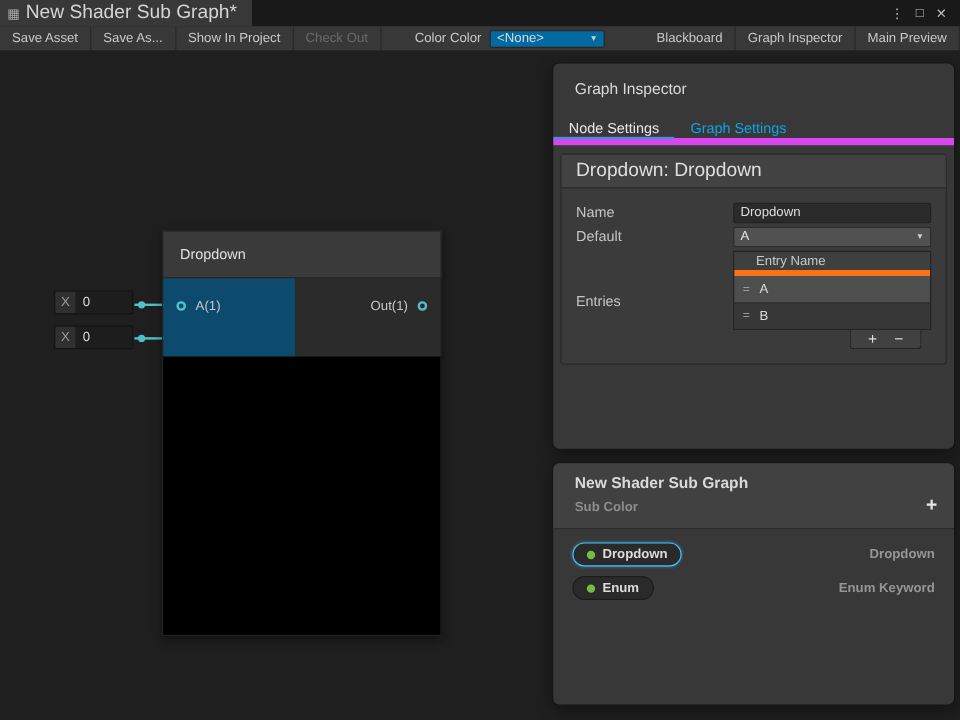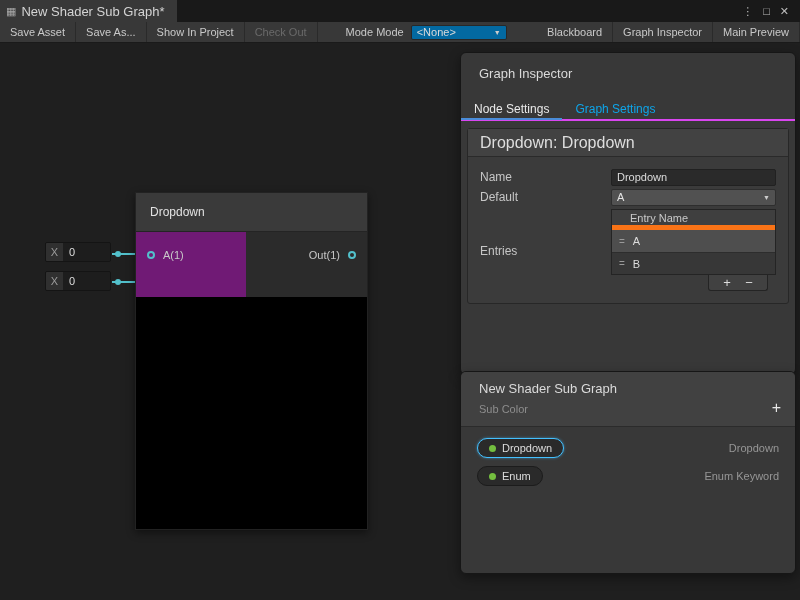--- a/index.html
+++ b/index.html
@@ -9,21 +9,21 @@
     font-size: 11px;
     color: #D2D2D2;
     background: #383838;
     position: relative;
   }
 
   
   .titlebar { height: 22px; background: #191919; display: flex; align-items: stretch; }
   .doc-tab { background: #383838; display: flex; align-items: center; gap: 5px; padding: 0 12px 0 6px; }
   .tab-icon { font-size: 11px; color: #A8A8A8; }
-  .tab-title { font-size: 13px; color: #D4D4D4; }
+  .tab-title { font-size: 16px; color: #D4D4D4; }
   .win-controls { margin-left: auto; display: flex; align-items: center; padding-right: 6px; color: #BDBDBD; }
   .win-controls span { padding: 0 5px; font-size: 11px; }
 
   
   .toolbar { height: 21px; background: #383838; border-bottom: 1px solid #1A1A1A; display: flex; align-items: stretch; }
   .tbtn { padding: 0 10px; display: flex; align-items: center; border-right: 1px solid #2A2A2A; color: #C9C9C9; }
   .tbtn.disabled { color: #6A6A6A; }
   .cm-group { display: flex; align-items: center; margin-left: 28px; gap: 7px; }
   .cm-label { color: #C9C9C9; }
   .cm-dropdown { background: #0369a1; border: 1px solid #282828; border-radius: 2px; height: 15px;
@@ -32,21 +32,21 @@
   .spacer { flex: 1; }
 
   
   .graph { position: absolute; left: 0; right: 0; top: 43px; bottom: 0; background: #1F1F1F; }
 
   
   .node { position: absolute; left: 135px; top: 149px; width: 233px; box-shadow: 0 3px 8px rgba(0,0,0,.45); }
   .node-title { height: 40px; background: #3A3A3A; border: 1px solid #222222; border-bottom: 1px solid #242424;
                 display: flex; align-items: center; padding: 0 14px; font-size: 12px; color: #E2E2E2; }
   .node-body { display: flex; height: 65px; border-left: 1px solid #222; border-right: 1px solid #222; }
-  .node-inputs { width: 110px; background: #701a75; padding-top: 9px; }
+  .node-inputs { width: 110px; background: #0c4a6e; padding-top: 9px; }
   .node-outputs { flex: 1; background: #2B2B2B; padding-top: 9px; }
   .port-row { height: 28px; display: flex; align-items: center; gap: 8px; padding-left: 11px; color: #C8C8C8; }
   .port-row.out { justify-content: flex-end; padding-left: 0; padding-right: 11px; }
   .port-ring { width: 8px; height: 8px; border-radius: 50%; border: 2px solid var(--port); flex: none; }
   .node-preview { height: 233px; background: #000000; border: 1px solid #222; border-top: none; }
 
   
   .port-widget { position: absolute; width: 66px; height: 20px; display: flex; align-items: stretch;
                  border: 1px solid #141414; border-radius: 2px; overflow: hidden; background: #1D1D1D; }
   .port-widget .axis { width: 17px; background: #303030; color: #9B9B9B; display: flex; align-items: center; justify-content: center; }
@@ -55,25 +55,25 @@
   .w2 { left: 45px; top: 228px; }
   .edge { position: absolute; left: 112px; width: 36px; height: 2px; background: var(--port); }
   .e1 { top: 210px; } .e2 { top: 238px; }
   .edge-dot { position: absolute; width: 6px; height: 6px; border-radius: 50%; background: var(--port); left: 115px; }
   .d1 { top: 208px; } .d2 { top: 236px; }
 
   
   .panel { position: absolute; left: 460px; width: 336px; background: #383838; border: 1px solid #161616;
            border-radius: 6px; box-shadow: 0 4px 12px rgba(0,0,0,.4); overflow: hidden; }
   .inspector { top: 9px; height: 323px; }
-  .blackboard { top: 328px; height: 203px; }
+  .blackboard { top: 342px; height: 203px; font-weight: bold; }
 
   .panel-header { height: 40px; display: flex; align-items: center; padding: 0 18px; font-size: 13px; color: #DADADA; }
 
-  .tabs { display: flex; height: 23px; border-bottom: 2px solid #d946ef; margin-top: 5px; }
+  .tabs { display: flex; height: 23px; border-bottom: 6px solid #d946ef; margin-top: 5px; }
   .tab { padding: 0 13px; display: flex; align-items: center; font-size: 12px; color: #0ea5e9; position: relative; }
   .tab.active { color: #E9E9E9; }
   .tab.active::after { content: ""; position: absolute; left: 0; right: 0; bottom: -1px; height: 2px; background: var(--accent); }
 
   .settings-box { margin: 7px 6px 0 6px; border: 1px solid #272727; border-radius: 3px; background: #3B3B3B; }
   .settings-header { height: 28px; background: #424242; border-bottom: 1px solid #2A2A2A; display: flex; align-items: center;
                      padding: 0 12px; font-size: 16px; color: #DEDEDE; }
   .settings-body { padding: 10px 12px 10px 12px; }
   .field-row { display: flex; align-items: center; height: 20px; }
   .flabel { width: 131px; font-size: 12px; color: #C6C6C6; flex: none; }
@@ -125,21 +125,21 @@
     <span>✕</span>
   </div>
 </div>
 
 <div class="toolbar">
   <div class="tbtn">Save Asset</div>
   <div class="tbtn">Save As...</div>
   <div class="tbtn">Show In Project</div>
   <div class="tbtn disabled">Check Out</div>
   <div class="cm-group">
-    <span class="cm-label">Mode Mode</span>
+    <span class="cm-label">Color Color</span>
     <div class="cm-dropdown">
       <span>&lt;None&gt;</span>
       <span class="dd-arrow">▼</span>
     </div>
   </div>
   <div class="spacer"></div>
   <div class="tbtn">Blackboard</div>
   <div class="tbtn">Graph Inspector</div>
   <div class="tbtn">Main Preview</div>
 </div>

